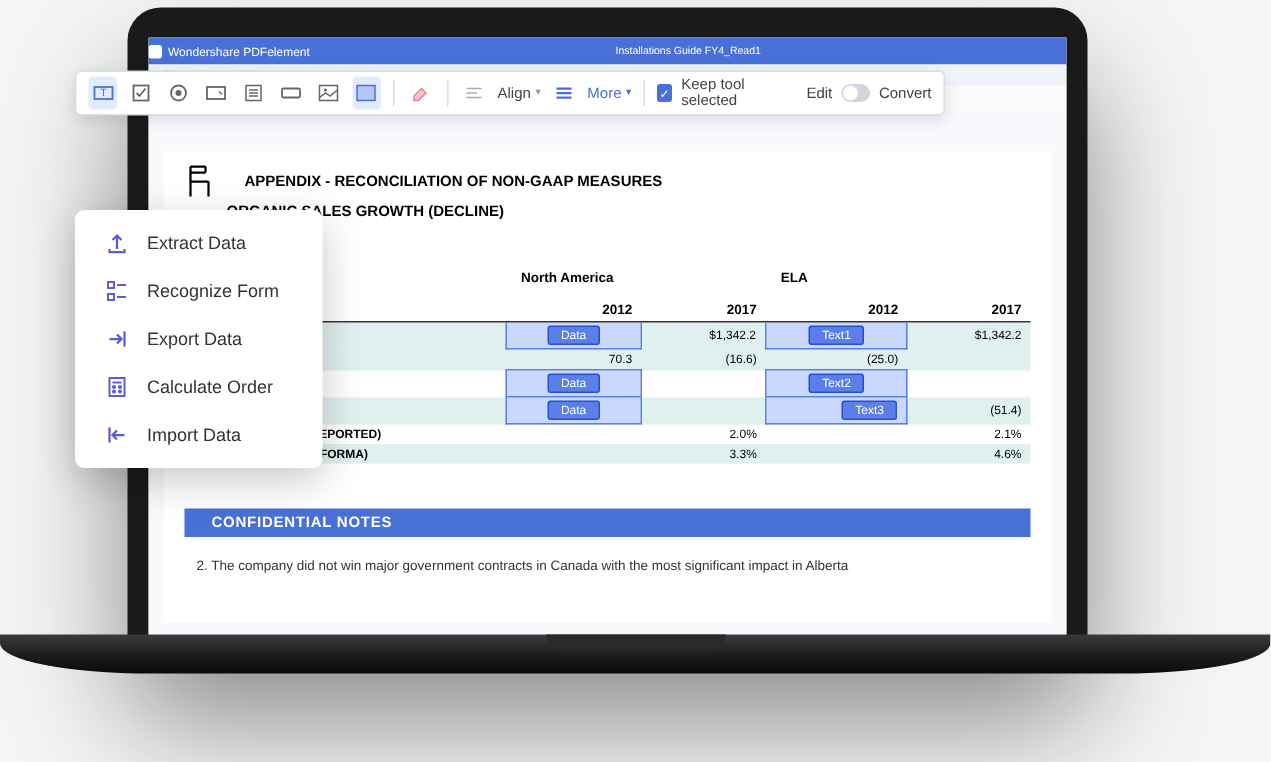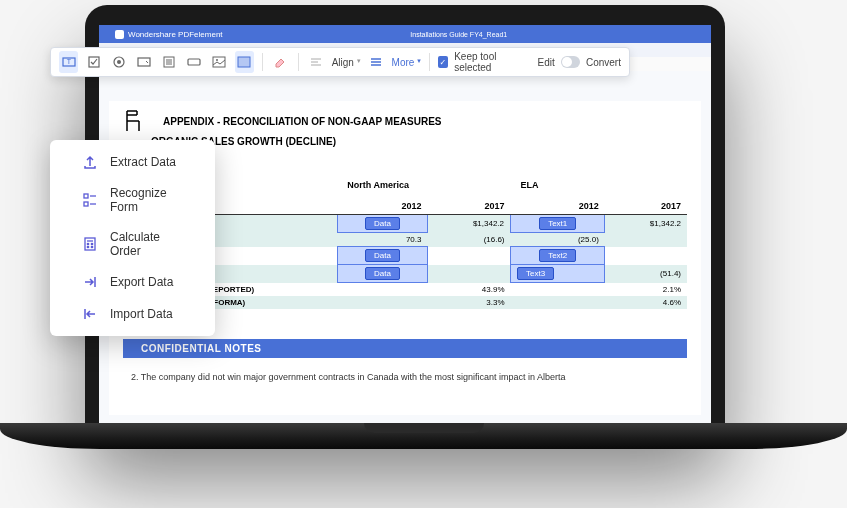--- a/index.html
+++ b/index.html
@@ -4,21 +4,21 @@
 <style>
 * { margin: 0; padding: 0; box-sizing: border-box; font-family: -apple-system, BlinkMacSystemFont, "Segoe UI", Arial, sans-serif; }
 body { background: #f5f5f5; width: 847px; height: 508px; position: relative; overflow: hidden; }
 
 .laptop-frame { position: absolute; left: 85px; top: 5px; width: 640px; height: 425px; background: #1a1a1a; border-radius: 22px 22px 0 0; padding: 20px 14px 0 14px; box-shadow: 0 50px 80px rgba(0,0,0,0.45); }
 .laptop-base { position: absolute; left: 0; top: 423px; width: 847px; height: 26px; background: linear-gradient(180deg, #3a3a3a 0%, #1a1a1a 60%, #0a0a0a 100%); border-radius: 0 0 100px 100px / 0 0 20px 20px; z-index: 1; }
 .laptop-notch { position: absolute; left: 50%; top: 423px; transform: translateX(-50%); width: 120px; height: 10px; background: #2a2a2a; border-radius: 0 0 30px 30px; z-index: 2; }
 
 .screen { width: 100%; height: 400px; background: #fff; overflow: hidden; position: relative; }
 
-.title-bar { height: 18px; background: #4870d6; color: #fff; font-size: 8px; display: flex; align-items: center; padding: 0 16px; }
+.title-bar { height: 18px; background: #4870d6; color: #fff; font-size: 8px; display: flex; align-items: center; padding: 0 0; }
 .title-bar .logo { width: 9px; height: 9px; background: #fff; border-radius: 2px; margin-right: 4px; }
 .title-bar .title-text { flex: 1; text-align: center; font-size: 7px; }
 
 .menu-bar { height: 14px; background: #f0f3fa; display: flex; gap: 10px; padding: 0 10px; align-items: center; font-size: 7px; color: #555; }
 
 .ribbon-bar { height: 14px; background: #fafafa; display: flex; gap: 12px; padding: 0 40px; align-items: center; font-size: 7px; color: #666; justify-content: flex-start; }
 
 .toolbar { position: absolute; left: 50px; top: 47px; width: 580px; height: 30px; background: #fff; border: 1px solid #d8dde6; border-radius: 4px; box-shadow: 0 3px 10px rgba(0,0,0,0.12); display: flex; align-items: center; padding: 0 8px; gap: 6px; z-index: 20; }
 .tool-btn { width: 22px; height: 22px; display: flex; align-items: center; justify-content: center; border-radius: 3px; cursor: pointer; }
 .tool-btn.active { background: #e3ecff; }
@@ -43,21 +43,21 @@
 .data-table td.left { text-align: left; }
 .data-table tr.stripe { background: #e0f0ee; }
 .data-table tr.header-row td, .data-table tr.header-row th { border-bottom: 1px solid #333; margin-top: 16px; }
 .form-tag { display: inline-block; background: #5b7fe8; color: #fff; font-size: 8px; padding: 1px 8px; border: 1px solid #2850c8; border-radius: 2px; }
 .form-cell { background: #c8d8ff; border: 1px solid #5b7fe8; }
 
 .notes-header { background: #4870d6; color: #fff; font-size: 10px; font-weight: bold; padding: 4px 18px; margin-top: 30px; letter-spacing: 0.5px; }
 .notes-body { font-size: 9px; color: #333; padding: 14px 8px; }
 .notes-body p { margin-bottom: 4px; }
 
-.context-menu { position: absolute; left: 50px; top: 140px; width: 165px; background: #fff; border-radius: 6px; box-shadow: 0 8px 28px rgba(0,0,0,0.22); padding: 6px 16px; z-index: 30; }
+.context-menu { position: absolute; left: 50px; top: 140px; width: 165px; background: #fff; border-radius: 6px; box-shadow: 0 8px 28px rgba(0,0,0,0.22); padding: 6px 4px; z-index: 30; }
 .menu-item { display: flex; align-items: center; gap: 12px; padding: 8px 16px; font-size: 12px; color: #333; cursor: pointer; }
 .menu-icon { width: 16px; height: 16px; display: flex; align-items: center; justify-content: center; color: #5b5bd6; }
 </style>
 </head>
 <body>
 
 <div class="laptop-frame">
   <div class="screen">
 
     <div class="title-bar">
@@ -128,27 +128,27 @@
                 <td class="left" style="font-weight: bold;">EXCHANGE</td>
                 <td class="form-cell" style="text-align: center;"><span class="form-tag">Data</span></td>
                 <td></td>
                 <td class="form-cell" style="text-align: center;"><span class="form-tag">Text2</span></td>
                 <td></td>
               </tr>
               <tr class="stripe">
                 <td class="left" style="font-weight: bold;">EAR</td>
                 <td class="form-cell" style="text-align: center;"><span class="form-tag">Data</span></td>
                 <td></td>
-                <td class="form-cell" style="text-align: left;"><span class="form-tag">Text3</span></td>
+                <td class="form-cell" style="text-align: right;"><span class="form-tag">Text3</span></td>
                 <td>(51.4)</td>
               </tr>
               <tr>
                 <td class="left" style="font-weight: bold;">GROWTH RATE (AS REPORTED)</td>
                 <td></td>
-                <td>43.9%</td>
+                <td>2.0%</td>
                 <td></td>
                 <td>2.1%</td>
               </tr>
               <tr class="stripe">
                 <td class="left" style="font-weight: bold;">GROWTH RATE (PRO FORMA)</td>
                 <td></td>
                 <td>3.3%</td>
                 <td></td>
                 <td>4.6%</td>
               </tr>
@@ -271,40 +271,40 @@
           <rect x="2" y="2" width="4" height="4"></rect>
           <rect x="2" y="10" width="4" height="4"></rect>
           <line x1="8" y1="4" x2="14" y2="4"></line>
           <line x1="8" y1="12" x2="14" y2="12"></line>
         </svg>
       </span>
     <span>Recognize Form</span>
   </div>
   <div class="menu-item">
     <span class="menu-icon">
+        <svg width="16" height="16" viewBox="0 0 16 16" fill="none" stroke="#5b5bd6" stroke-width="1.5">
+          <path d="M3 8 L11 8 M8 5 L11 8 L8 11 M13 3 L13 13"></path>
+        </svg>
+      </span>
+    <span>Export Data</span>
+  </div>
+  <div class="menu-item">
+    <span class="menu-icon">
         <svg width="16" height="16" viewBox="0 0 16 16" fill="none" stroke="#5b5bd6" stroke-width="1.3">
           <rect x="3" y="2" width="10" height="12"></rect>
           <line x1="5" y1="5" x2="11" y2="5"></line>
           <circle cx="6" cy="8" r="0.7" fill="#5b5bd6"></circle>
           <circle cx="10" cy="8" r="0.7" fill="#5b5bd6"></circle>
           <circle cx="6" cy="11" r="0.7" fill="#5b5bd6"></circle>
           <circle cx="10" cy="11" r="0.7" fill="#5b5bd6"></circle>
         </svg>
       </span>
     <span>Calculate Order</span>
   </div>
   <div class="menu-item">
     <span class="menu-icon">
         <svg width="16" height="16" viewBox="0 0 16 16" fill="none" stroke="#5b5bd6" stroke-width="1.5">
-          <path d="M3 8 L11 8 M8 5 L11 8 L8 11 M13 3 L13 13"></path>
-        </svg>
-      </span>
-    <span>Export Data</span>
-  </div>
-  <div class="menu-item">
-    <span class="menu-icon">
-        <svg width="16" height="16" viewBox="0 0 16 16" fill="none" stroke="#5b5bd6" stroke-width="1.5">
           <path d="M13 8 L5 8 M8 5 L5 8 L8 11 M3 3 L3 13"></path>
         </svg>
       </span>
     <span>Import Data</span>
   </div>
 </div>
 
 </body></html>

